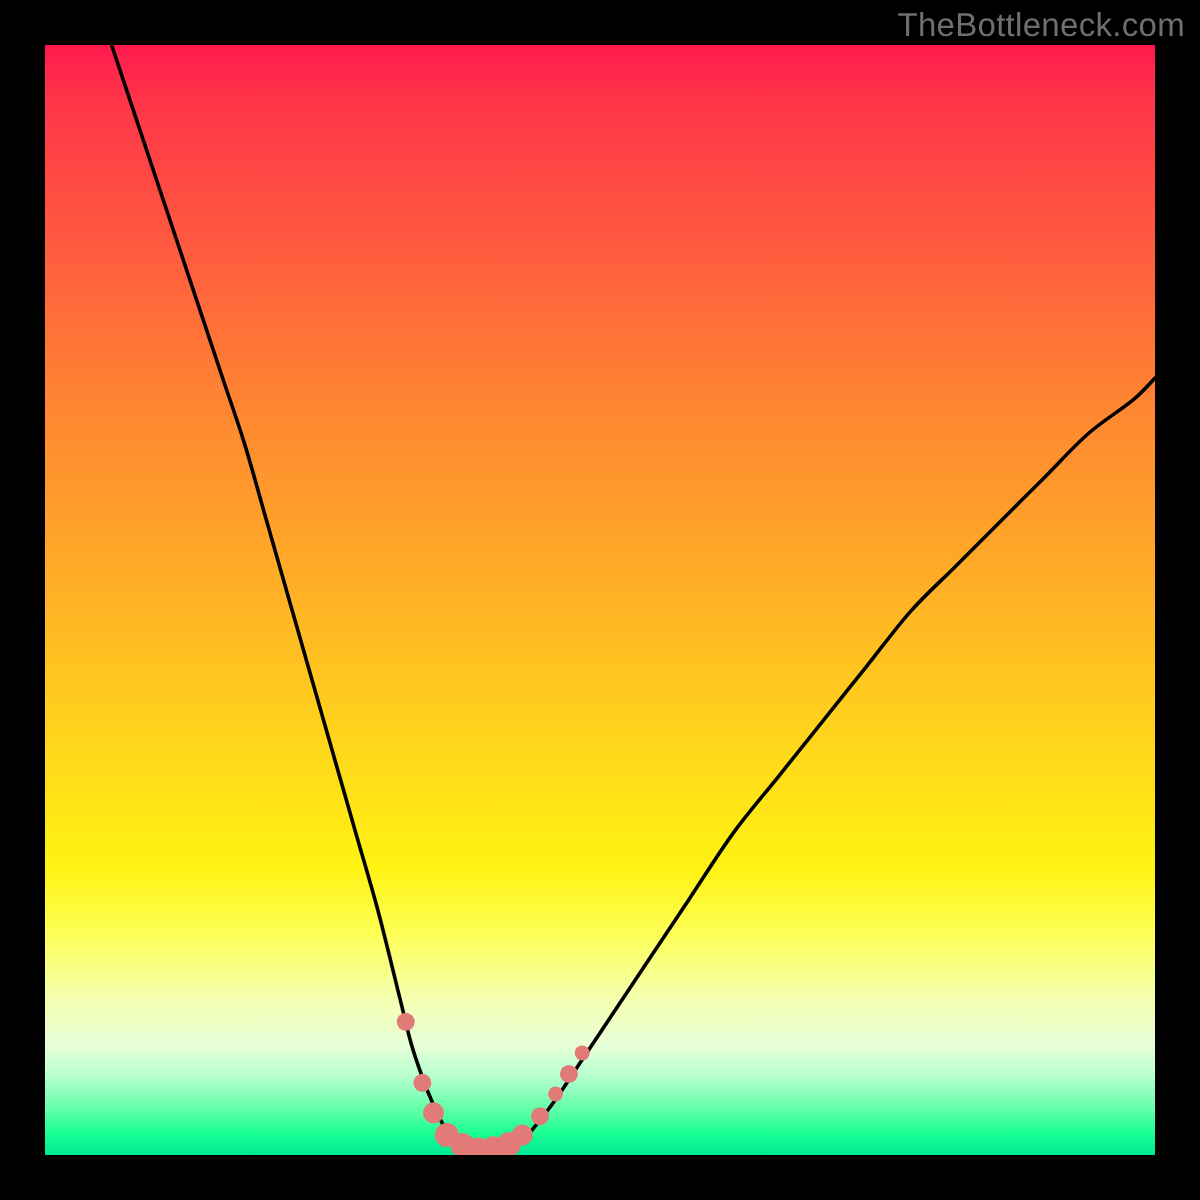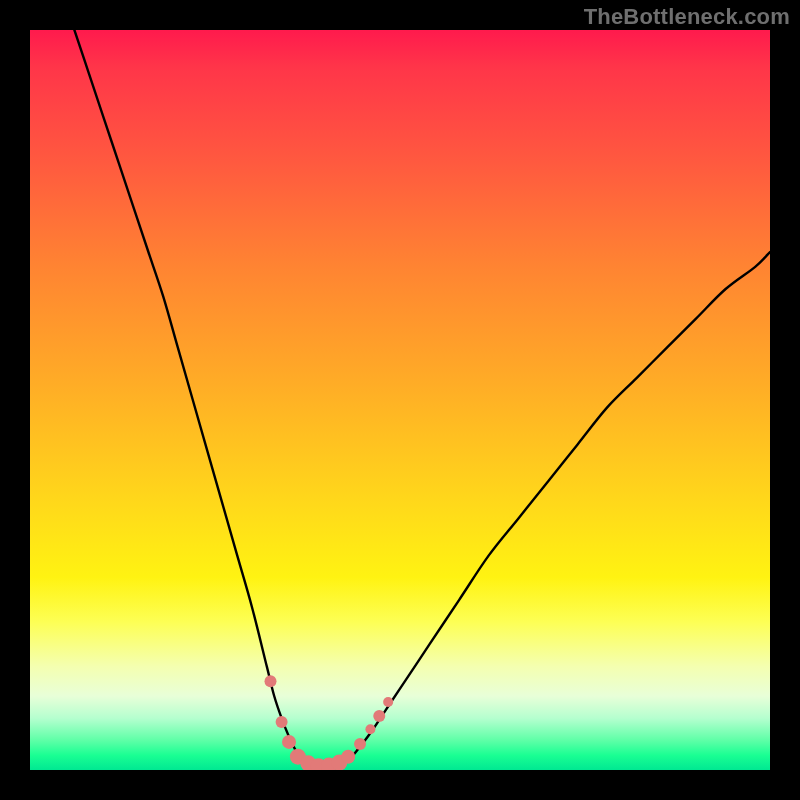--- a/index.html
+++ b/index.html
@@ -41,21 +41,21 @@
       #1aff93 98%,
       #00e892 100%
     );
   }
   .watermark {
     position: absolute;
     top: 4px;
     right: 10px;
     color: #6f6f6f;
     font-size: 22px;
-    font-weight: 700;
+    font-weight: 400;
     letter-spacing: 0.2px;
     user-select: none;
   }
   svg.curve {
     position: absolute;
     left: 0;
     top: 0;
     width: 740px;
     height: 740px;
   }

